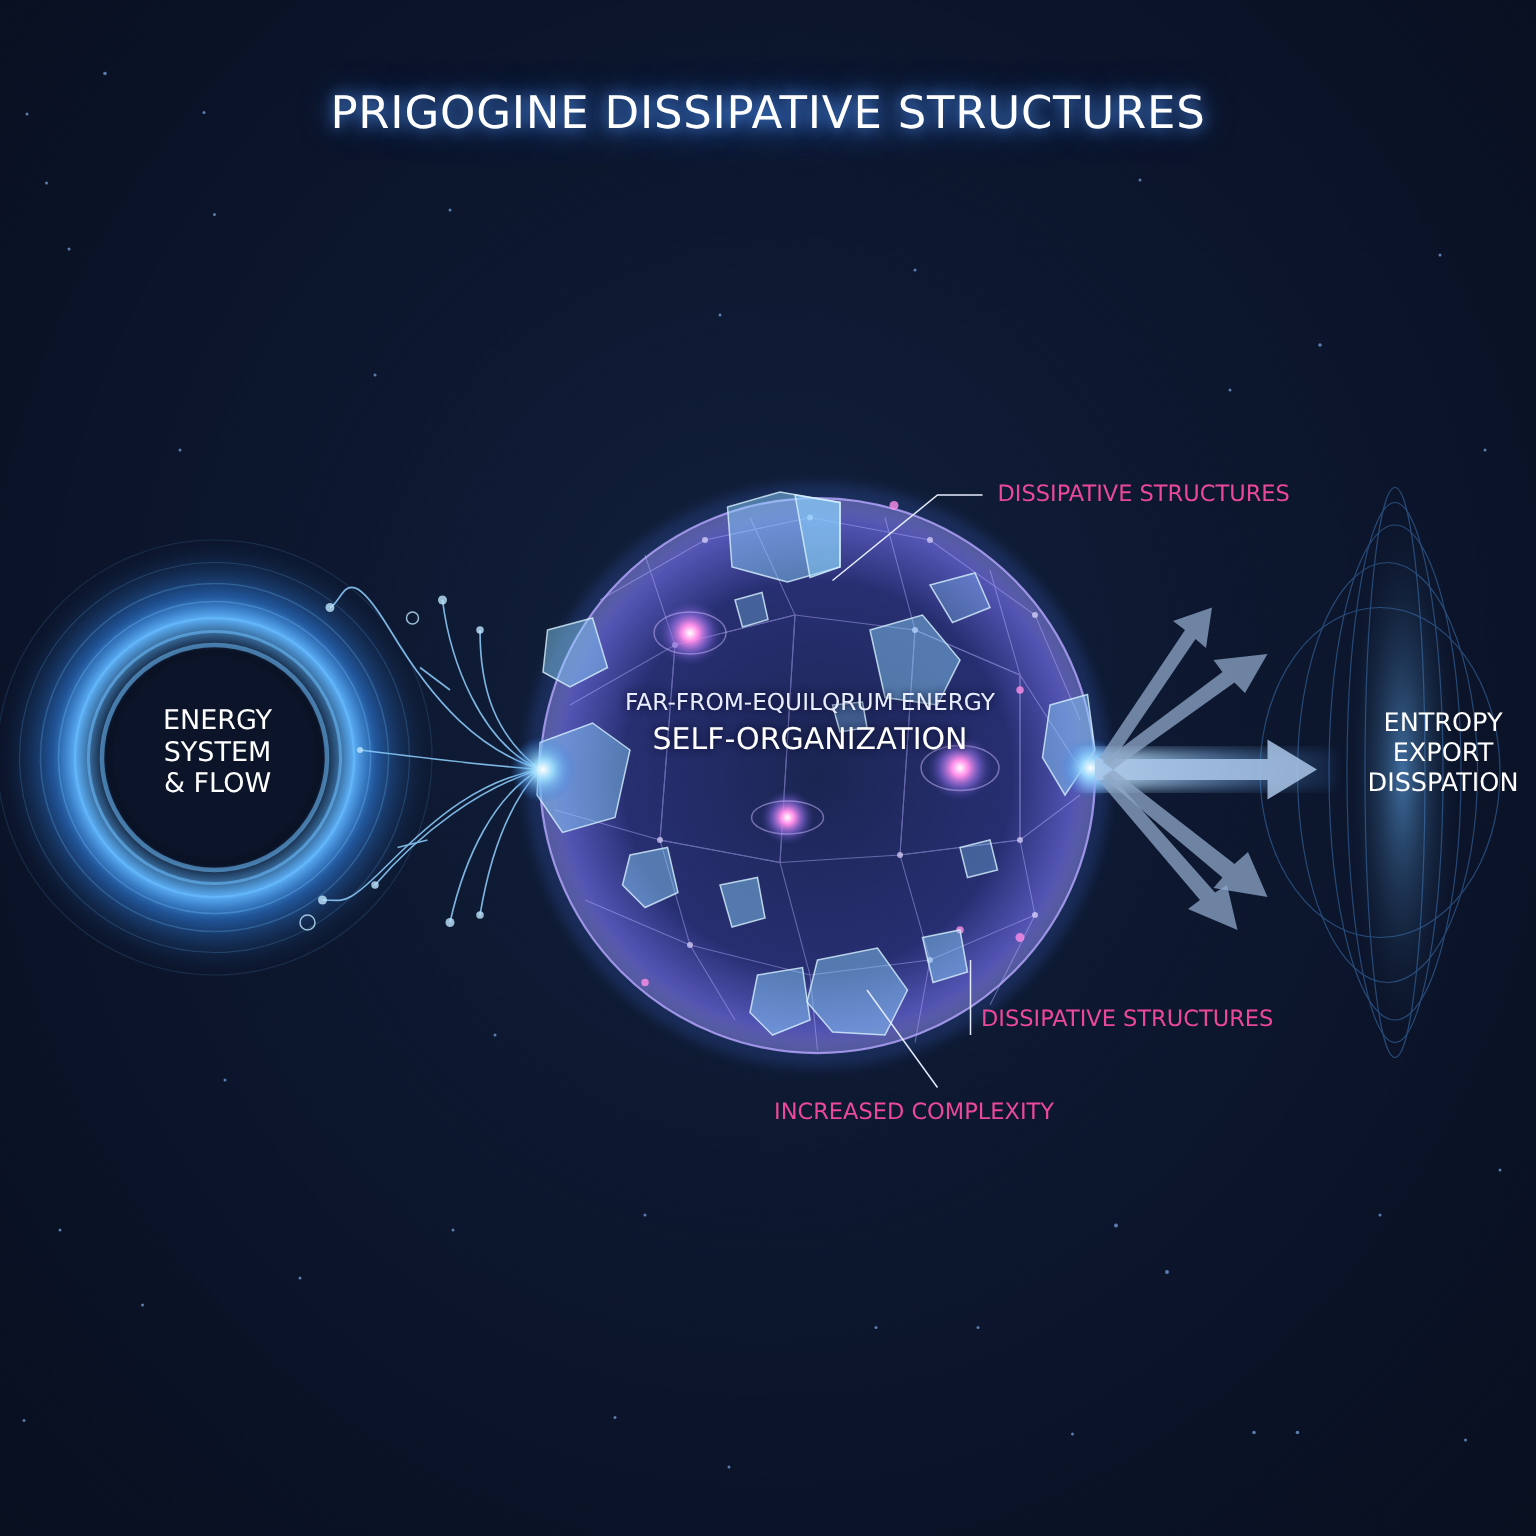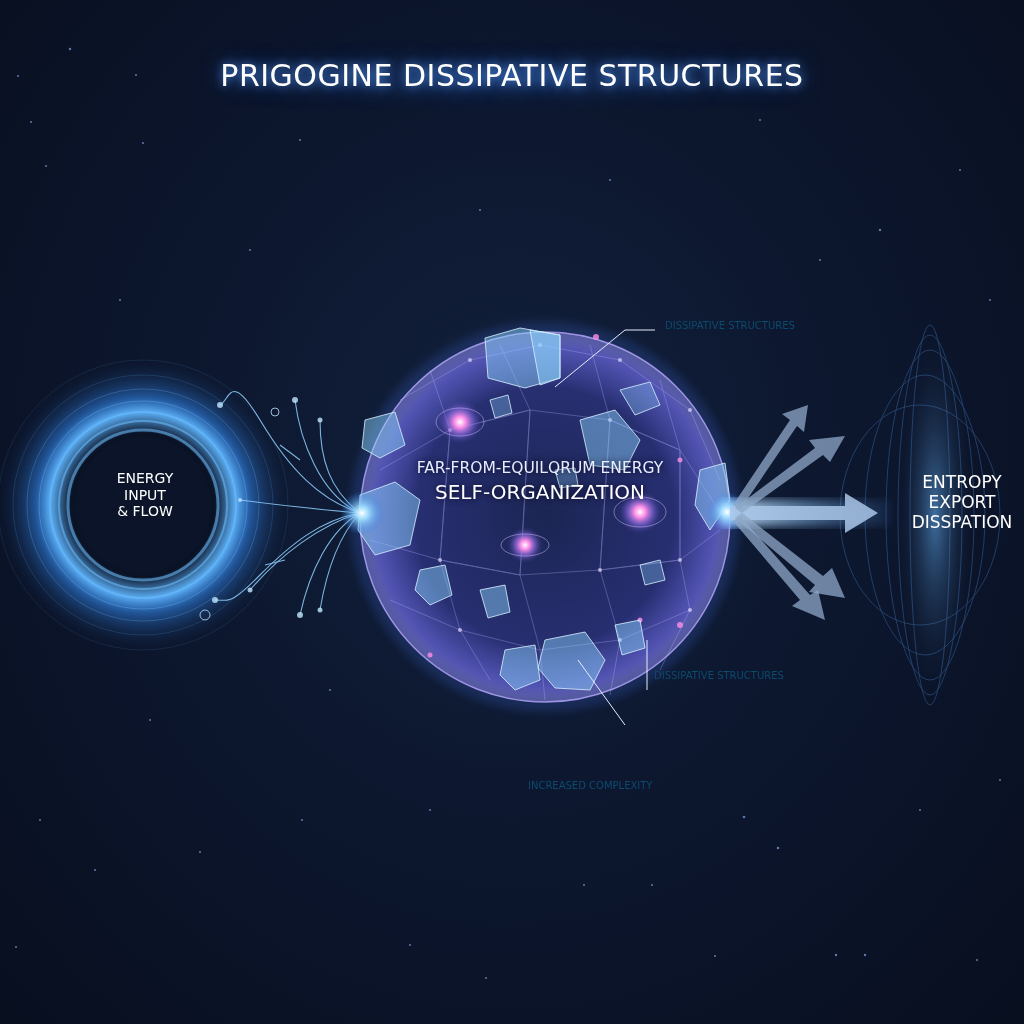--- a/index.html
+++ b/index.html
@@ -9,28 +9,28 @@
     font-family: "DejaVu Sans", "Liberation Sans", sans-serif;
     color:#f2f6ff;
   }
   .stage { position:absolute; left:0; top:0; width:1024px; height:1024px; }
   .title {
     position:absolute; top:58px; left:0; width:1024px; text-align:center;
     font-size:30px; font-weight:500; letter-spacing:0.5px; color:#ffffff;
     text-shadow: 0 0 10px rgba(90,160,255,0.85), 0 0 22px rgba(60,130,255,0.55);
   }
   .label { position:absolute; color:#ffffff; text-align:center; line-height:1.18; }
-  .vortex-label { left:80px; top:470px; width:130px; font-size:14px; }
+  .vortex-label { left:80px; top:470px; width:130px; font-size:18px; }
   .entropy-label { left:895px; top:472px; width:134px; font-size:17px; }
   .center-sub { left:380px; top:459px; width:320px; font-size:15.5px; color:#e8eeff; text-shadow:0 0 6px rgba(0,0,30,0.9); }
   .center-main { left:380px; top:481px; width:320px; font-size:20px; font-weight:400; text-shadow:0 0 6px rgba(0,0,30,0.9); }
-  .callout { position:absolute; font-size:10px; color:#0c4a6e; white-space:nowrap; }
+  .callout { position:absolute; font-size:15px; color:#ec4899; white-space:nowrap; }
   .callout-top { left:665px; top:320px; }
   .callout-bottom { left:654px; top:670px; }
-  .callout-complexity { left:528px; top:732px;margin-top:48px; }
+  .callout-complexity { left:516px; top:732px; }
   svg { position:absolute; left:0; top:0; }
 </style>
 </head>
 <body>
 
 <div class="stage">
 
   <svg width="1024" height="1024" viewBox="0 0 1024 1024">
     <defs>
       <radialGradient id="vortexGlow" cx="50%" cy="50%" r="50%">
@@ -256,21 +256,21 @@
       <polyline points="555,387 625,330 655,330"></polyline>
       <polyline points="647,640 647,690"></polyline>
       <polyline points="578,660 625,725"></polyline>
     </g>
   </svg>
 
   <div class="title">PRIGOGINE DISSIPATIVE STRUCTURES</div>
 
   <div class="label vortex-label">
     <div>ENERGY</div>
-    <div>INPUT</div>
+    <div>SYSTEM</div>
     <div>&amp; FLOW</div>
   </div>
 
   <div class="label center-sub">FAR-FROM-EQUILQRUM ENERGY</div>
   <div class="label center-main">SELF-ORGANIZATION</div>
 
   <div class="callout callout-top">DISSIPATIVE STRUCTURES</div>
   <div class="callout callout-bottom">DISSIPATIVE STRUCTURES</div>
   <div class="callout callout-complexity">INCREASED COMPLEXITY</div>
 

